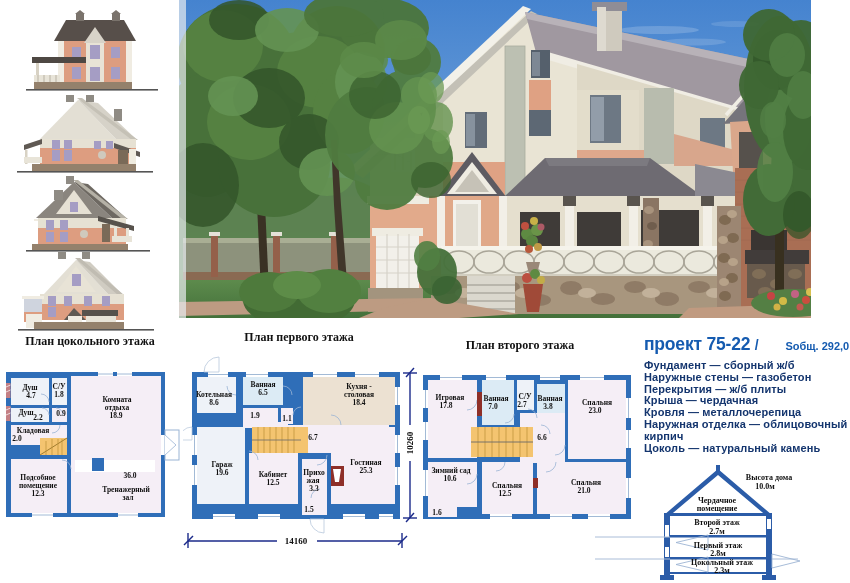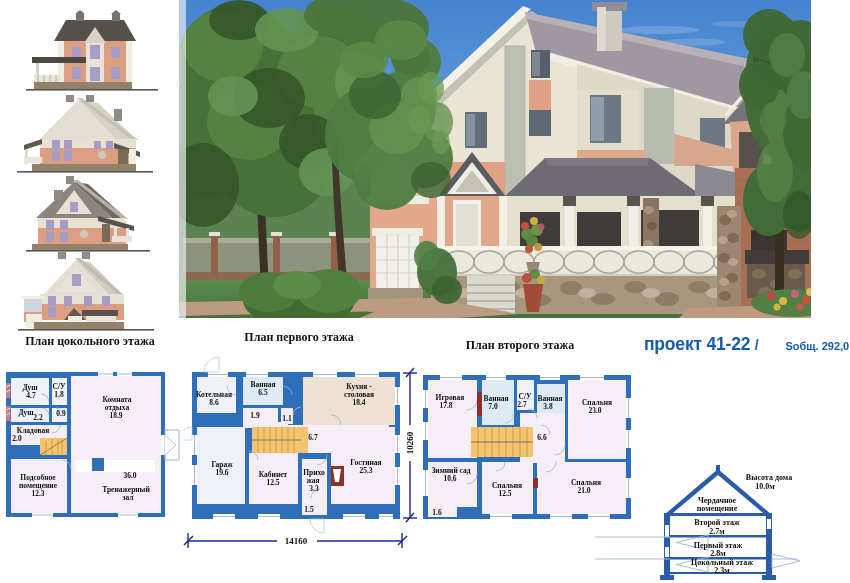--- a/index.html
+++ b/index.html
@@ -1017,25 +1017,34 @@
     <text x="85" y="126">12.5</text>
     <text x="166" y="115">Спальня</text>
     <text x="164" y="123">21.0</text>
     <text x="17" y="145">1.6</text>
   </g>
 </svg>
 
 <div class="abs" style="left:644px;top:334px;width:207px;font-family:'Liberation Sans',sans-serif;">
 
   <div style="color:#155bb0;white-space:nowrap;">
-    <span style="font-size:17.5px;font-weight:bold;letter-spacing:-0.2px;">проект 41-22</span>
+    <span style="font-size:17.5px;font-weight:bold;letter-spacing:-0.2px;">проект 75-22</span>
     <span style="font-size:14px;font-weight:bold;"> / </span>
     <span style="font-size:11px;font-weight:bold;margin-left:23px;">Sобщ. 292,0 м²</span>
   </div>
 
+  <div style="color:#14356e;font-size:11px;font-weight:bold;line-height:11.8px;margin-top:5px;letter-spacing:0.1px;">
+    Фундамент — сборный ж/б<br>
+    Наружные стены — газобетон<br>
+    Перекрытия — ж/б плиты<br>
+    Крыша — чердачная<br>
+    Кровля — металлочерепица<br>
+    Наружная отделка — облицовочный кирпич<br>
+    Цоколь — натуральный камень
+  </div>
 </div>
 
 <svg class="abs" style="left:650px;top:455px;overflow:visible;" width="200" height="128" viewBox="0 0 200 128">
 
   <g>
     <path d="M68 14 L14 60 L17 63 L68 20 L119 63 L122 60 Z" fill="#2b5ca8"></path>
     <path d="M66 10 L70 10 L70 16 L66 16 Z" fill="#2b5ca8"></path>
   </g>
 
   <rect x="17" y="58" width="102" height="3" fill="#2b5ca8"></rect>

